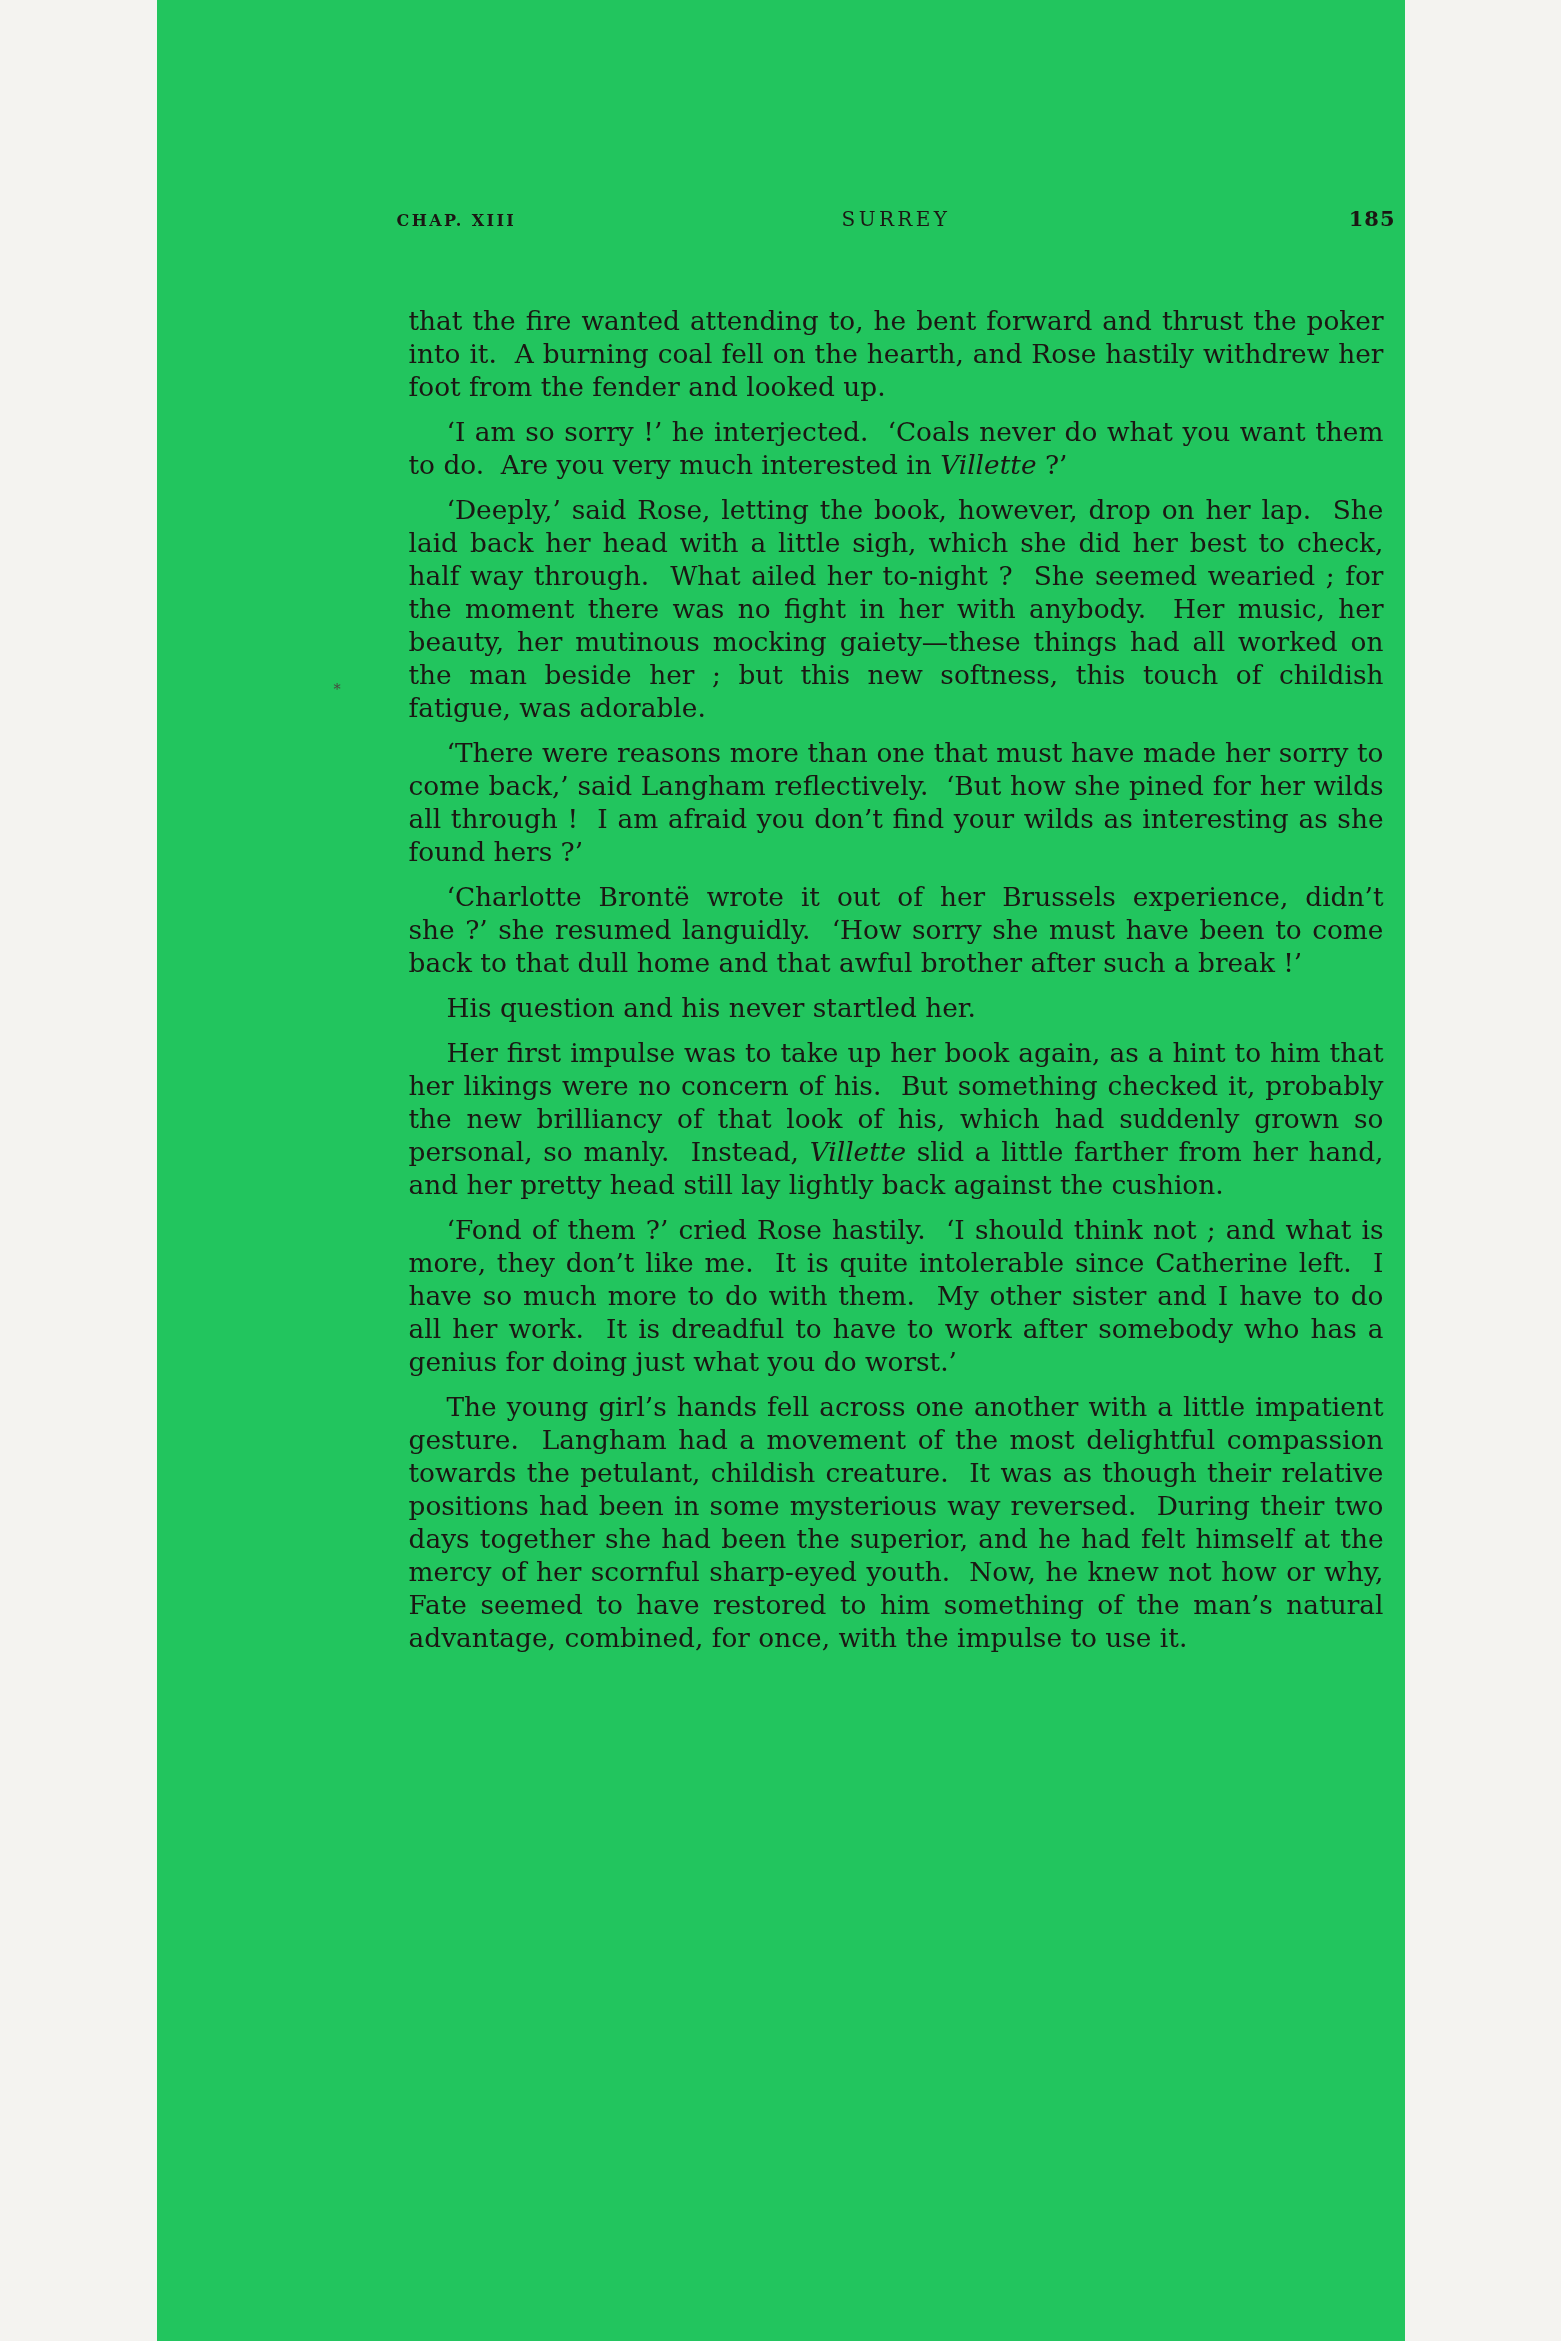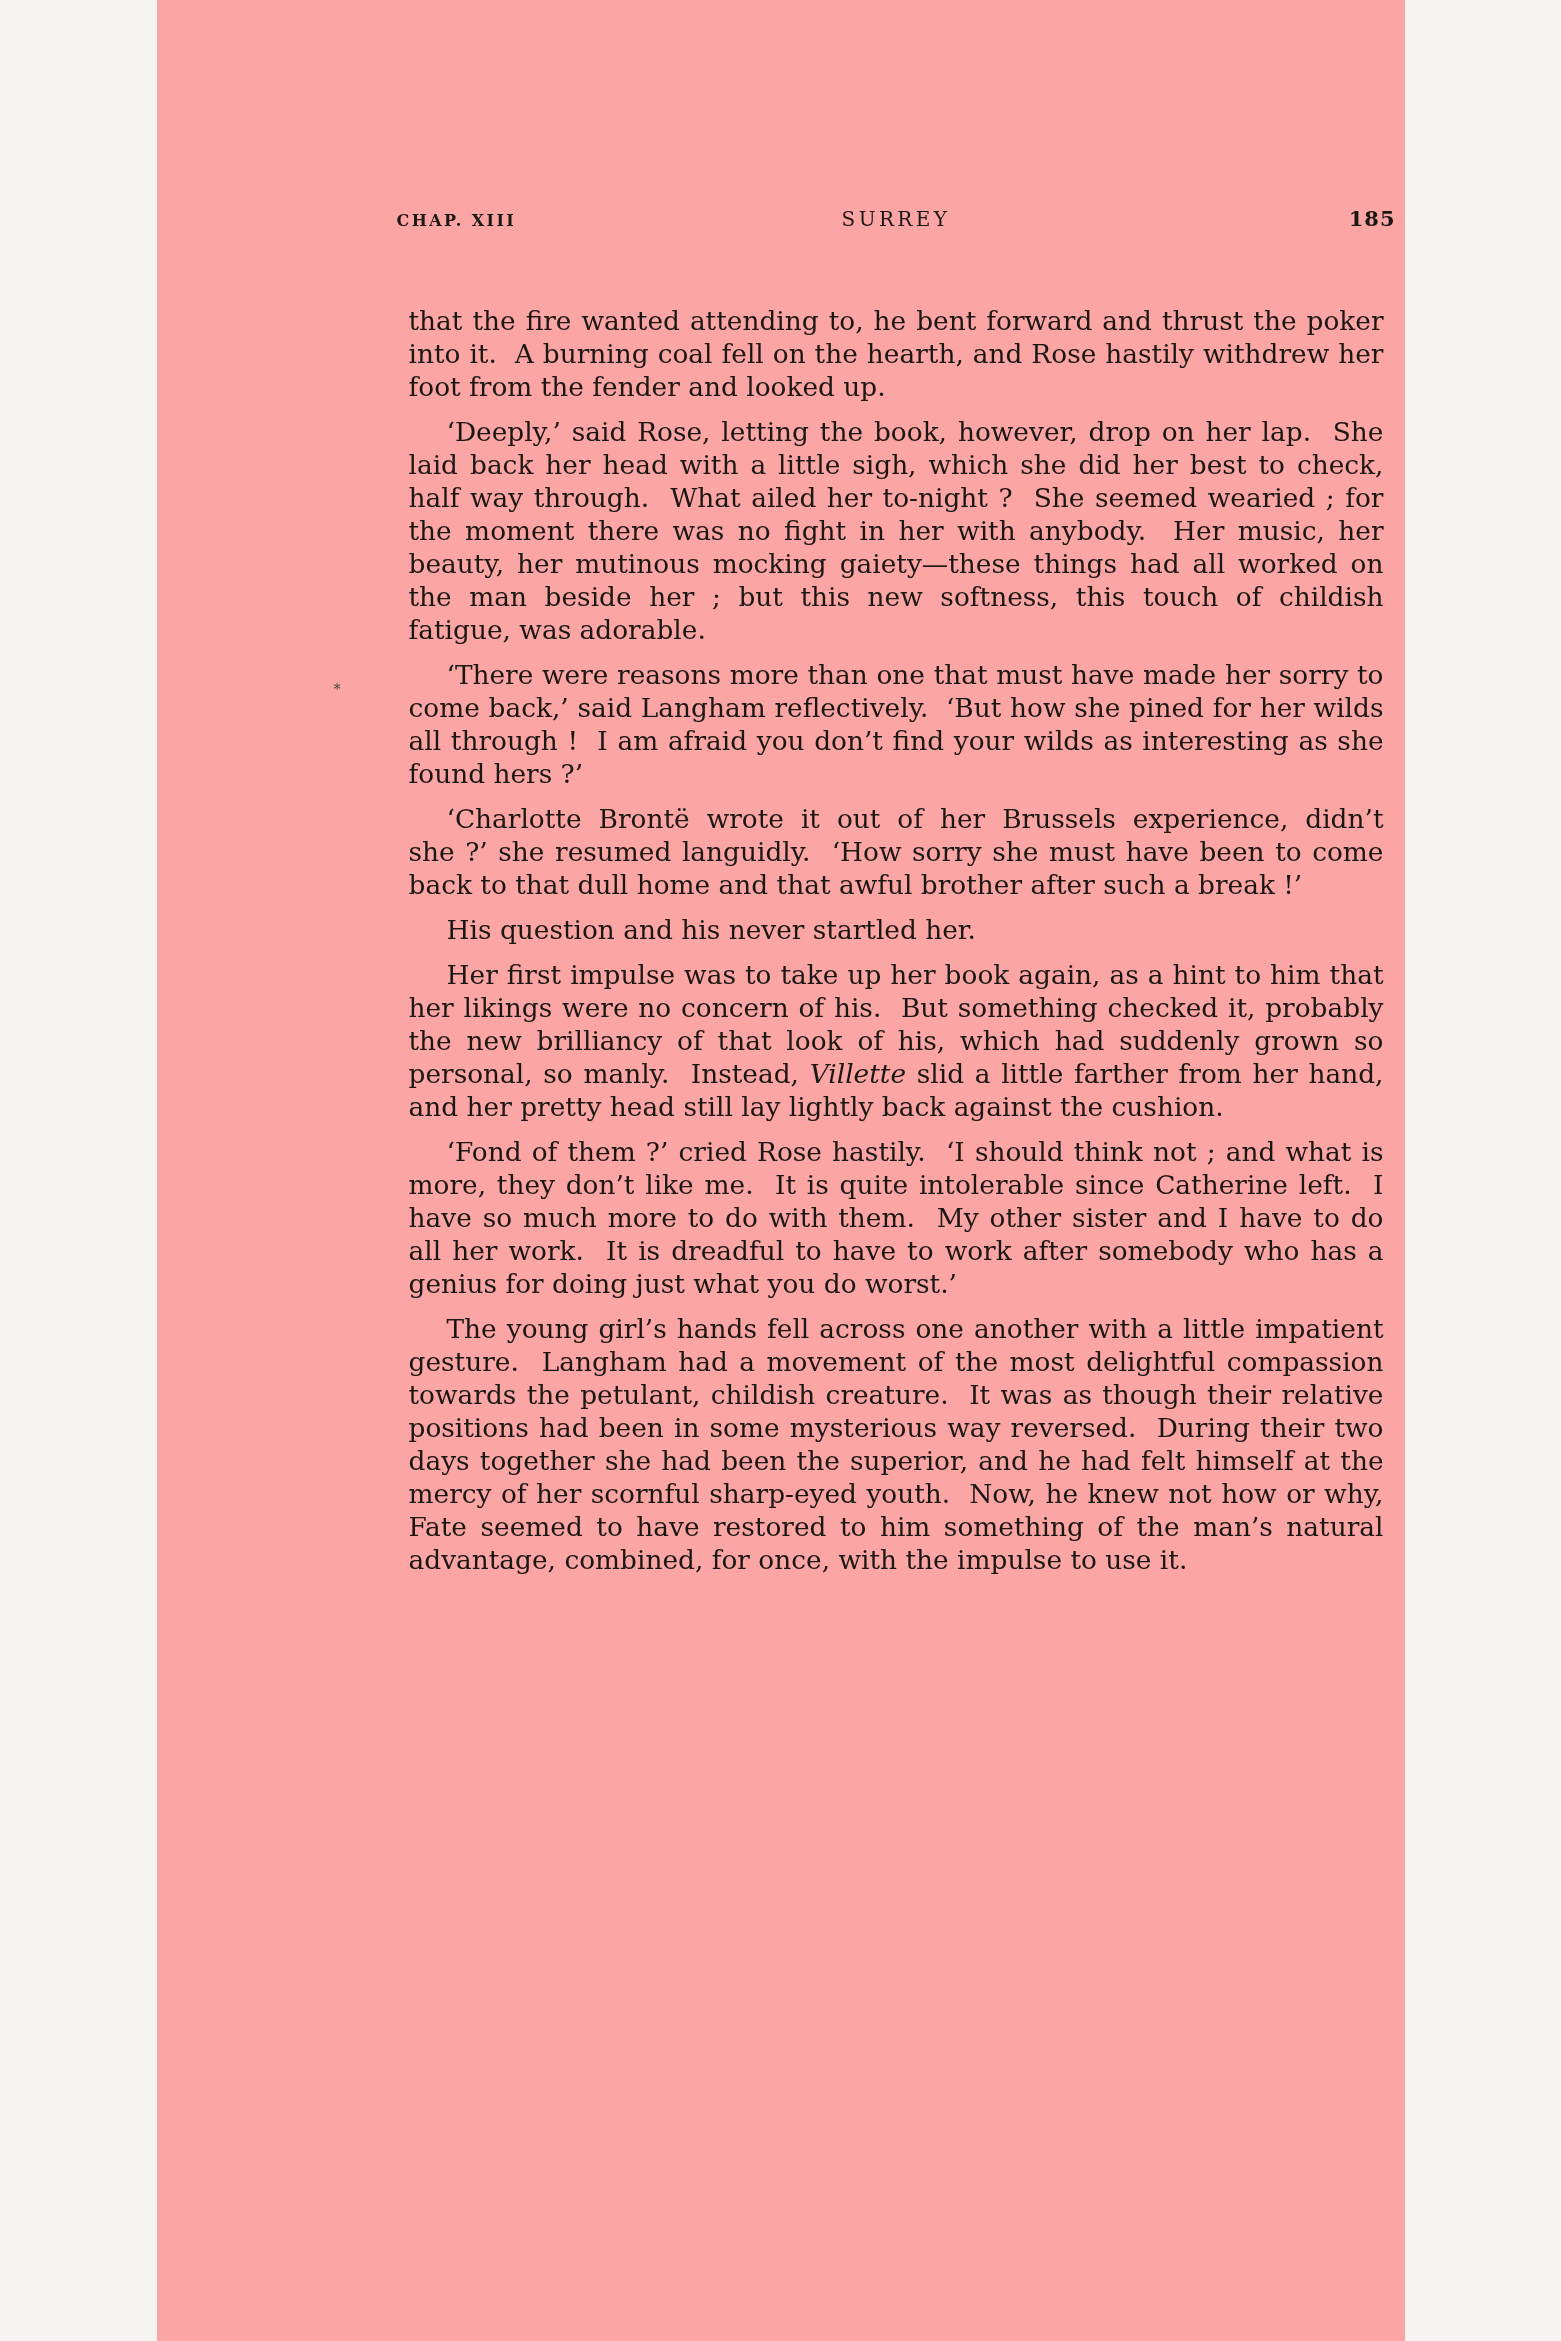--- a/index.html
+++ b/index.html
@@ -5,21 +5,21 @@
   html, body {
     margin: 0;
     padding: 0;
     background: #f4f3f0;
   }
   .page {
     position: relative;
     width: 1248px;
     height: 2342px;
     margin: 0 auto;
-    background: #fca5a5;
+    background: #22c55e;
     color: #1b1713;
     font-family: "DejaVu Serif", "Liberation Serif", serif;
     overflow: hidden;
   }
   .running-head {
     position: absolute;
     top: 206px;
     left: 240px;
     width: 999px;
     display: grid;
@@ -80,20 +80,21 @@
   <div class="running-head">
     <span class="chap">CHAP. XIII</span>
     <span class="head-title">SURREY</span>
     <span class="pagenum">185</span>
   </div>
 
   <span class="margin-mark">*</span>
 
   <div class="page-body">
       <p class="para"><span>that the fire wanted attending to, he bent forward and thrust the poker into it.&nbsp; A burning coal fell on the hearth, and Rose hastily withdrew her foot from the fender and looked up.</span></p>
+      <p class="para indent"><span>‘I am so sorry&nbsp;!’ he interjected.&nbsp; ‘Coals never do what you want them to do.&nbsp; Are you very much interested in </span><span class="it">Villette</span><span>&nbsp;?’</span></p>
       <p class="para indent"><span>‘Deeply,’ said Rose, letting the book, however, drop on her lap.&nbsp; She laid back her head with a little sigh, which she did her best to check, half way through.&nbsp; What ailed her to-night&nbsp;?&nbsp; She seemed wearied&nbsp;; for the moment there was no fight in her with anybody.&nbsp; Her music, her beauty, her mutinous mocking gaiety—these things had all worked on the man beside her&nbsp;; but this new softness, this touch of childish fatigue, was adorable.</span></p>
       <p class="para indent"><span>‘There were reasons more than one that must have made her sorry to come back,’ said Langham reflectively.&nbsp; ‘But how she pined for her wilds all through&nbsp;!&nbsp; I am afraid you don’t find your wilds as interesting as she found hers&nbsp;?’</span></p>
       <p class="para indent"><span>‘Charlotte Brontë wrote it out of her Brussels experience, didn’t she&nbsp;?’ she resumed languidly.&nbsp; ‘How sorry she must have been to come back to that dull home and that awful brother after such a break&nbsp;!’</span></p>
       <p class="para indent"><span>His question and his never startled her.</span></p>
       <p class="para indent"><span>Her first impulse was to take up her book again, as a hint to him that her likings were no concern of his.&nbsp; But something checked it, probably the new brilliancy of that look of his, which had suddenly grown so personal, so manly.&nbsp; Instead, </span><span class="it">Villette</span><span> slid a little farther from her hand, and her pretty head still lay lightly back against the cushion.</span></p>
       <p class="para indent"><span>‘Fond of them&nbsp;?’ cried Rose hastily.&nbsp; ‘I should think not&nbsp;; and what is more, they don’t like me.&nbsp; It is quite intolerable since Catherine left.&nbsp; I have so much more to do with them.&nbsp; My other sister and I have to do all her work.&nbsp; It is dreadful to have to work after somebody who has a genius for doing just what you do worst.’</span></p>
       <p class="para indent"><span>The young girl’s hands fell across one another with a little impatient gesture.&nbsp; Langham had a movement of the most delightful compassion towards the petulant, childish creature.&nbsp; It was as though their relative positions had been in some mysterious way reversed.&nbsp; During their two days together she had been the superior, and he had felt himself at the mercy of her scornful sharp-eyed youth.&nbsp; Now, he knew not how or why, Fate seemed to have restored to him something of the man’s natural advantage, combined, for once, with the impulse to use it.</span></p>
     </div>
 
 </div>

